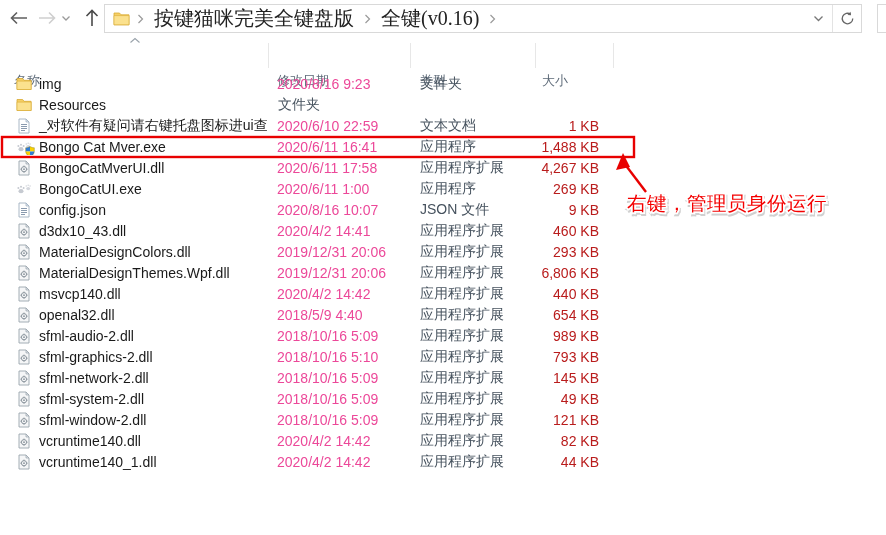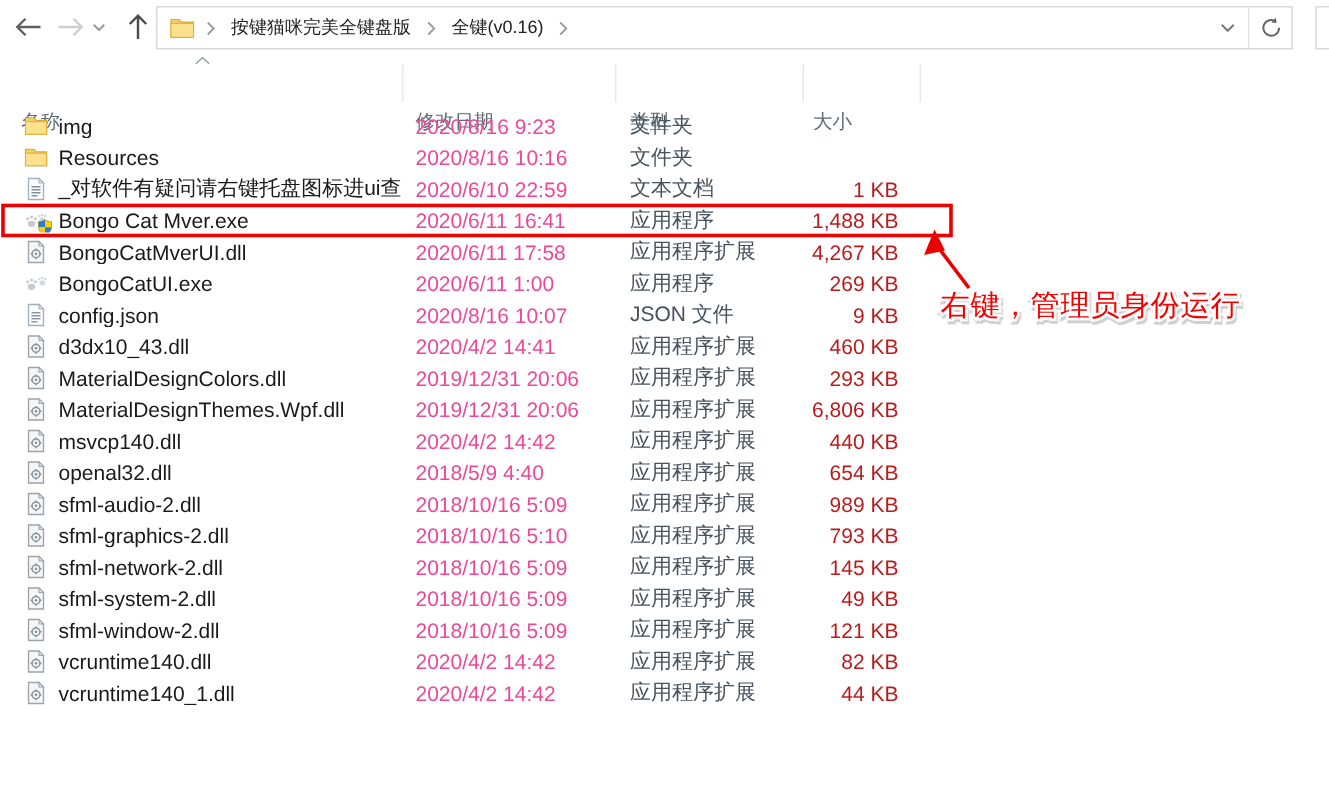--- a/index.html
+++ b/index.html
@@ -13,22 +13,22 @@
   .navbtn svg { display:block; }
   #btn-back    { left:6px; }
   #btn-forward { left:34px; }
   #btn-histdd  { left:58px; width:16px; }
   #btn-up      { left:79px; }
 
   .address-bar { position:absolute; left:104px; top:4px; width:758px; height:29px;
                  border:1px solid #d9d9d9; background:#fff; display:flex; align-items:center; }
   .crumb-folder { margin-left:8px; width:17px; height:15px; flex:0 0 auto; }
   .crumb-sep { padding:0 7px; display:flex; align-items:center; }
-  .crumb { border:none; background:transparent; font-size:12px; color:#222; padding:0 3px;
-           white-space:nowrap; cursor:pointer; font-family:Liberation Sans, sans-serif; }
+  .crumb { border:none; background:transparent; font-size:20px; color:#222; padding:0 3px;
+           white-space:nowrap; cursor:pointer; font-family:Liberation Serif, serif; }
   .ab-spacer { flex:1 1 auto; }
   .ab-btn { width:28px; height:27px; border:none; background:transparent; display:flex;
             align-items:center; justify-content:center; cursor:pointer; padding:0; }
   .ab-divider { width:1px; height:27px; background:#e3e3e3; }
   .search-fragment { position:absolute; left:877px; top:4px; width:9px; height:29px;
                      border:1px solid #d9d9d9; border-right:none; background:#fff; }
 
   
   .header-row { position:absolute; left:0; top:42px; width:660px; height:26px; font-size:13px; }
   .hdr { position:absolute; top:0; height:26px; color:#5d6a78; cursor:pointer; display:flex; align-items:center;margin-top:26px; }
@@ -148,21 +148,20 @@
     <div class="row">
     <div class="cell-name">
       <span class="icon">
           <svg viewBox="0 0 16 16">
             <path d="M1 2.5 h5.6 l1.5 1.8 h7 v9.2 H1 Z" fill="#f5cf66" stroke="#d9ab34" stroke-width="0.8"></path>
             <path d="M1 5.1 h14.1 v8.4 H1 Z" fill="#fbe18e" stroke="#d9ab34" stroke-width="0.6"></path>
           </svg>
         </span>
       <span>Resources</span>
     </div>
-    <div class="cell-date">2020/8/16 10:16</div>
     <div class="cell-type">文件夹</div>
     <div class="cell-size"></div>
   </div>
     <div class="row">
     <div class="cell-name">
       <span class="icon">
           <svg viewBox="0 0 16 16">
             <path d="M3 1 h7 l3 3 v11 H3 Z" fill="#fff" stroke="#a0b0c0" stroke-width="0.9"></path>
             <path d="M10 1 l3 3 h-3 Z" fill="#dce6f0" stroke="#a0b0c0" stroke-width="0.7"></path>
             <g stroke="#7d8fa5" stroke-width="0.9">

